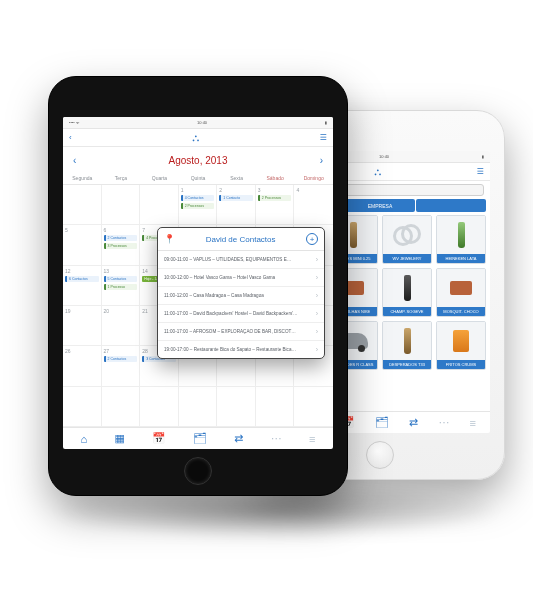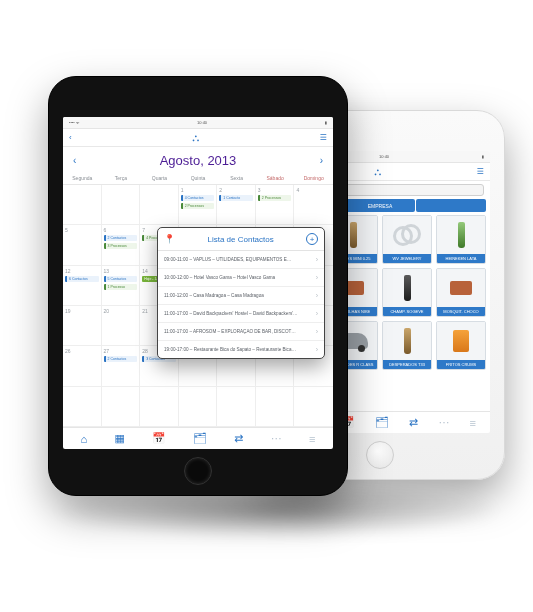--- a/index.html
+++ b/index.html
@@ -142,21 +142,21 @@
     background:#0a0a0a; border:1px solid #333;
     box-shadow: inset 0 0 4px rgba(255,255,255,.15);
   }
   .cal-title-row{
     height:26px; display:flex; align-items:center; justify-content:center;
     position:relative;
   }
   .cal-title-row .arrow{position:absolute; top:50%; transform:translateY(-50%); color:#2b74c4; font-size:10px;}
   .cal-title-row .arrow.left{left:10px}
   .cal-title-row .arrow.right{right:10px}
-  .cal-title-row .ttl{font-size:13px; color:#4c1d95; font-weight:300}
+  .cal-title-row .ttl{font-size:10px; color:#b91c1c; font-weight:300}
   .dow-row{
     display:grid; grid-template-columns:repeat(7,1fr);
     font-size:5px; color:#8a8f95;
   }
   .dow-row div{ text-align:center; padding:2px 0 3px 0; border-bottom:1px solid #e7e7e7;}
   .dow-row .wk{color:#c46a6a}
   .cal-grid{
     flex:1;
     display:grid;
     grid-template-columns:repeat(7,1fr);
@@ -422,21 +422,21 @@
         <span class="bicon">📅</span>
         <span class="bicon">🗂</span>
         <span class="bicon">⇄</span>
         <span class="bicon muted">⋯</span>
         <span class="bicon muted">≡</span>
       </div>
 
     <div class="popover">
       <div class="pop-head">
         <span class="pin">📍</span>
-        <span class="ttl">Lista de Contactos</span>
+        <span class="ttl">David de Contactos</span>
         <span class="add">+</span>
       </div>
       <div id="pop-list">
           <div class="pop-item">
             <span class="txt">09:00-11:00 – VAPLUS – UTILIDADES, EQUIPAMENTOS E…</span>
             <span class="chev">›</span>
           </div>
           <div class="pop-item">
             <span class="txt">10:00-12:00 – Hotel Vasco Gama – Hotel Vasco Gama</span>
             <span class="chev">›</span>

